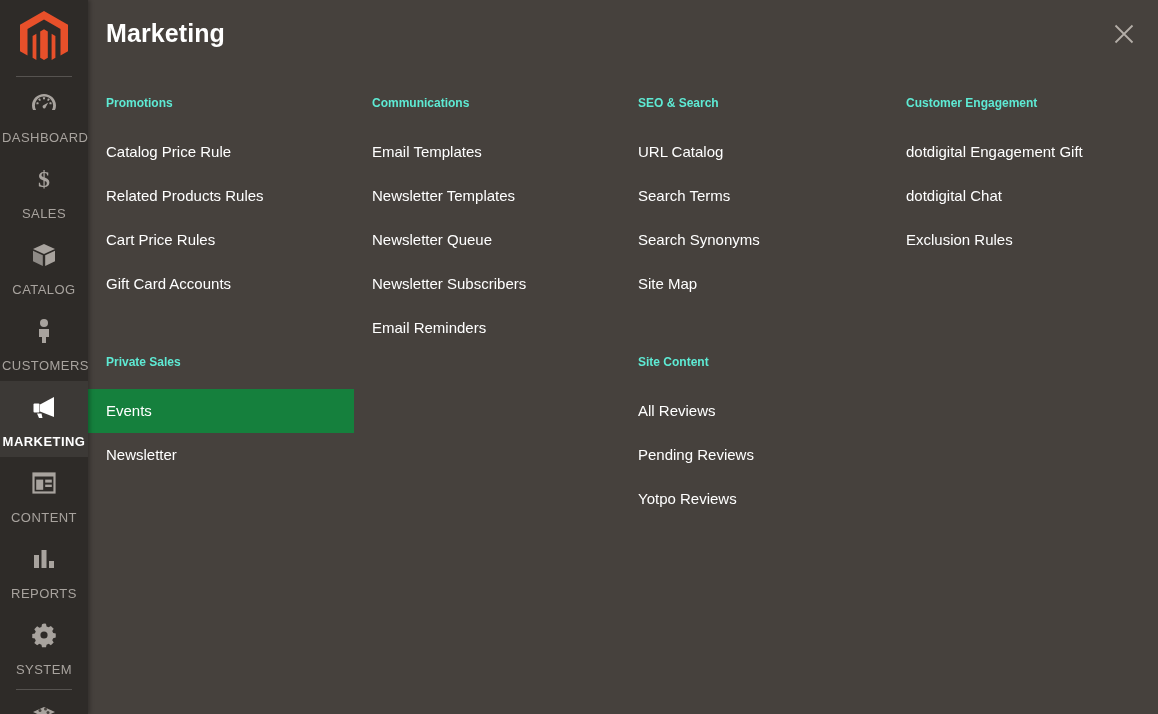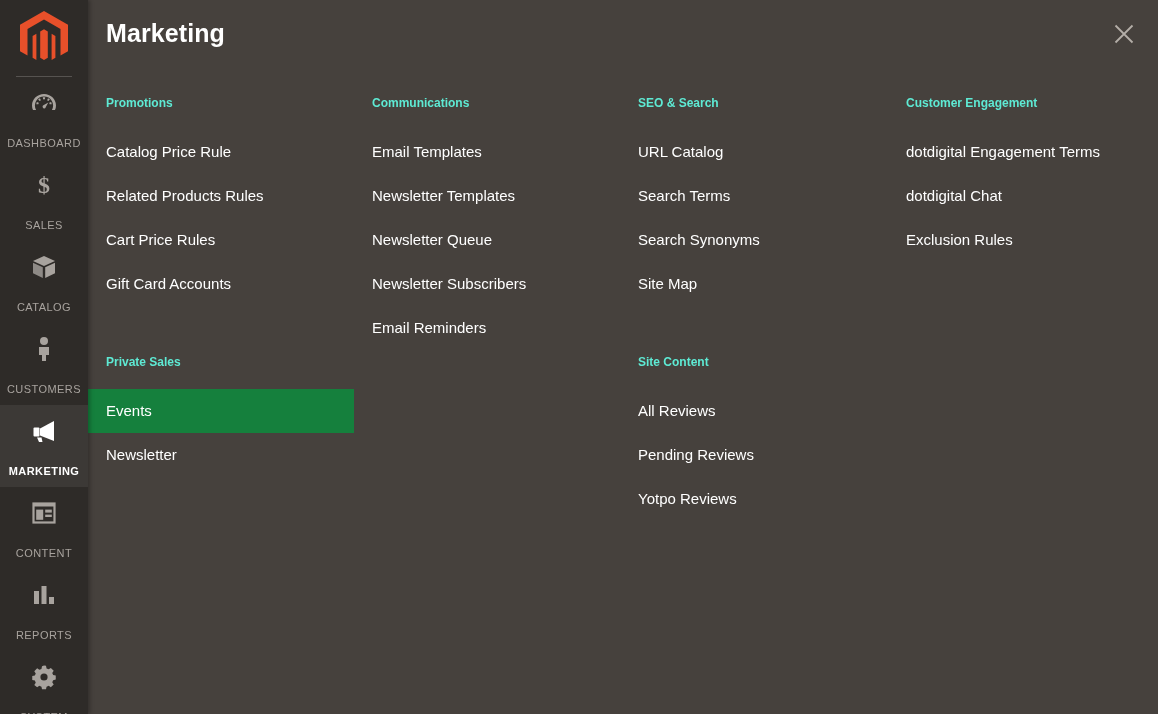--- a/index.html
+++ b/index.html
@@ -53,24 +53,24 @@
   }
   .nav-item .ico {
     display: flex;
     align-items: center;
     justify-content: center;
     height: 30px;
   }
   .nav-item .ico svg { display:block; fill:#a8a39e; }
   .nav-label {
     display: block;
-    font-size: 11px;
+    font-size: 13px;
     letter-spacing: 0.45px;
     line-height: 13px;
-    margin-top: 19px;
+    margin-top: 13px;
     color: #a8a39e;
     white-space: nowrap;
   }
   .nav-item.active {
     background: #3c3936;
   }
   .nav-item.active .nav-label { color: #ffffff; font-weight: bold; }
   .nav-item.active .ico svg { fill: #ffffff; }
 
   
@@ -320,21 +320,21 @@
             <a class="menu-item">Pending Reviews</a>
             <a class="menu-item">Yotpo Reviews</a>
           </div>
         </div>
       </div>
 
       <div class="col c3">
         <div class="group" style="margin-top:23px;">
           <div class="group-title">Customer Engagement</div>
           <div class="group-items">
-            <a class="menu-item">dotdigital Engagement Terms</a>
+            <a class="menu-item">dotdigital Engagement Gift</a>
             <a class="menu-item">dotdigital Chat</a>
             <a class="menu-item">Exclusion Rules</a>
           </div>
         </div>
       </div>
 
     </div>
   </div>
 </div>
 

